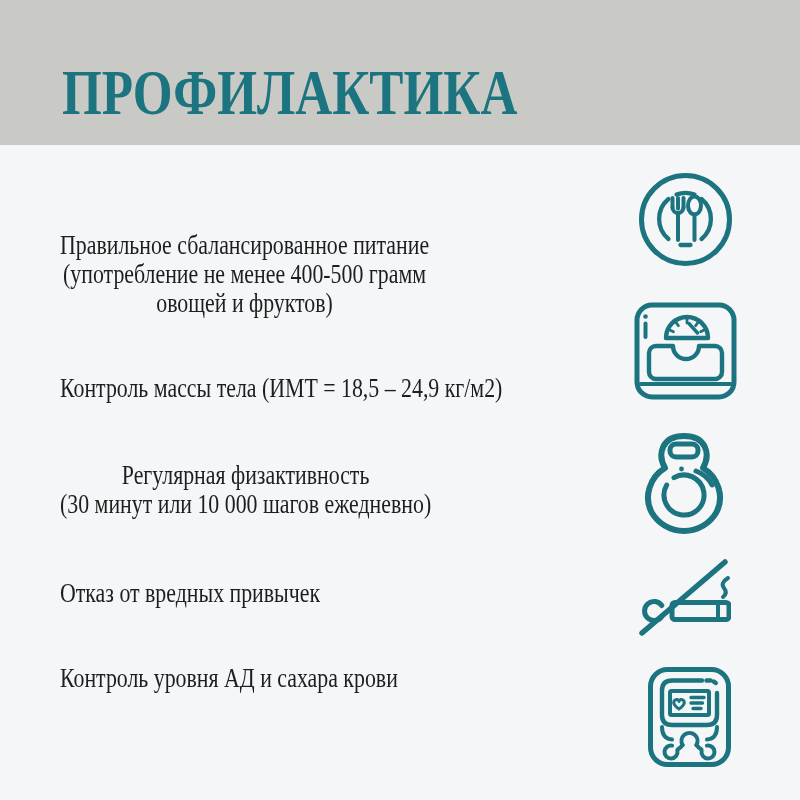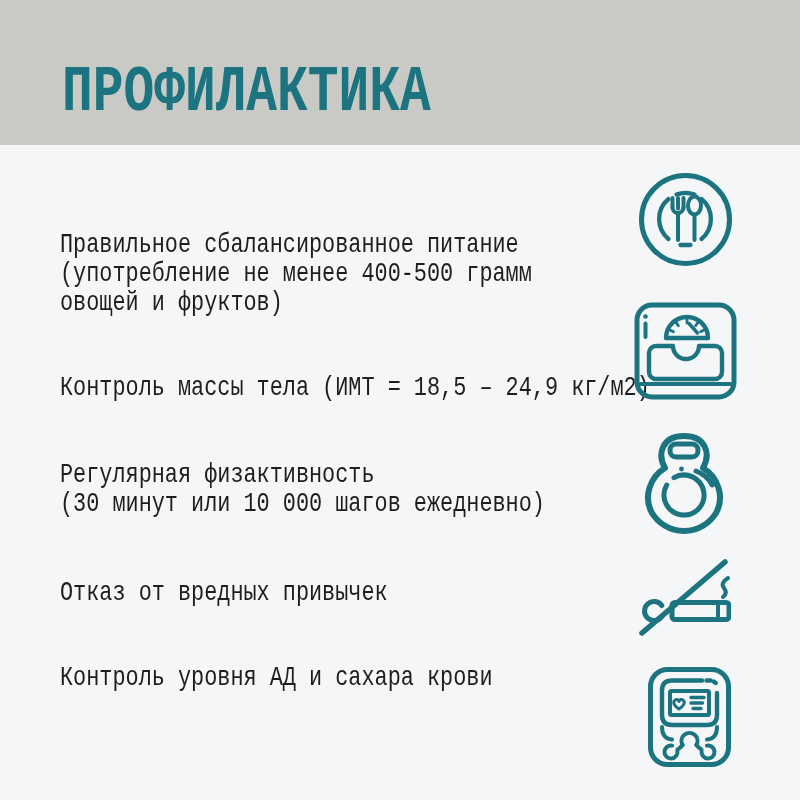--- a/index.html
+++ b/index.html
@@ -5,21 +5,22 @@
   :root{
     --accent:#1b747f;
     --header-bg:#c9cac6;
     --body-bg:#f4f6f8;
     --text:#1e1e1e;
   }
   html,body{margin:0;padding:0;background:#ffffff;}
   .canvas{
     width:800px;height:800px;position:relative;overflow:hidden;
     background:var(--body-bg);
-    font-family:Liberation Mono, monospace;
+    font-family:Liberation Serif, serif;
+    text-align:center;
   }
   .header-band{position:absolute;top:0;left:0;width:800px;height:145px;background:var(--header-bg);}
   .page-title{
     position:absolute;left:62px;top:61px;margin:0;
     font-size:64px;line-height:64px;font-weight:bold;color:var(--accent);
     letter-spacing:0px;white-space:nowrap;
     transform:scaleX(0.80);transform-origin:0 0;
   }
   .item-text{
     position:absolute;left:60px;color:var(--text);

